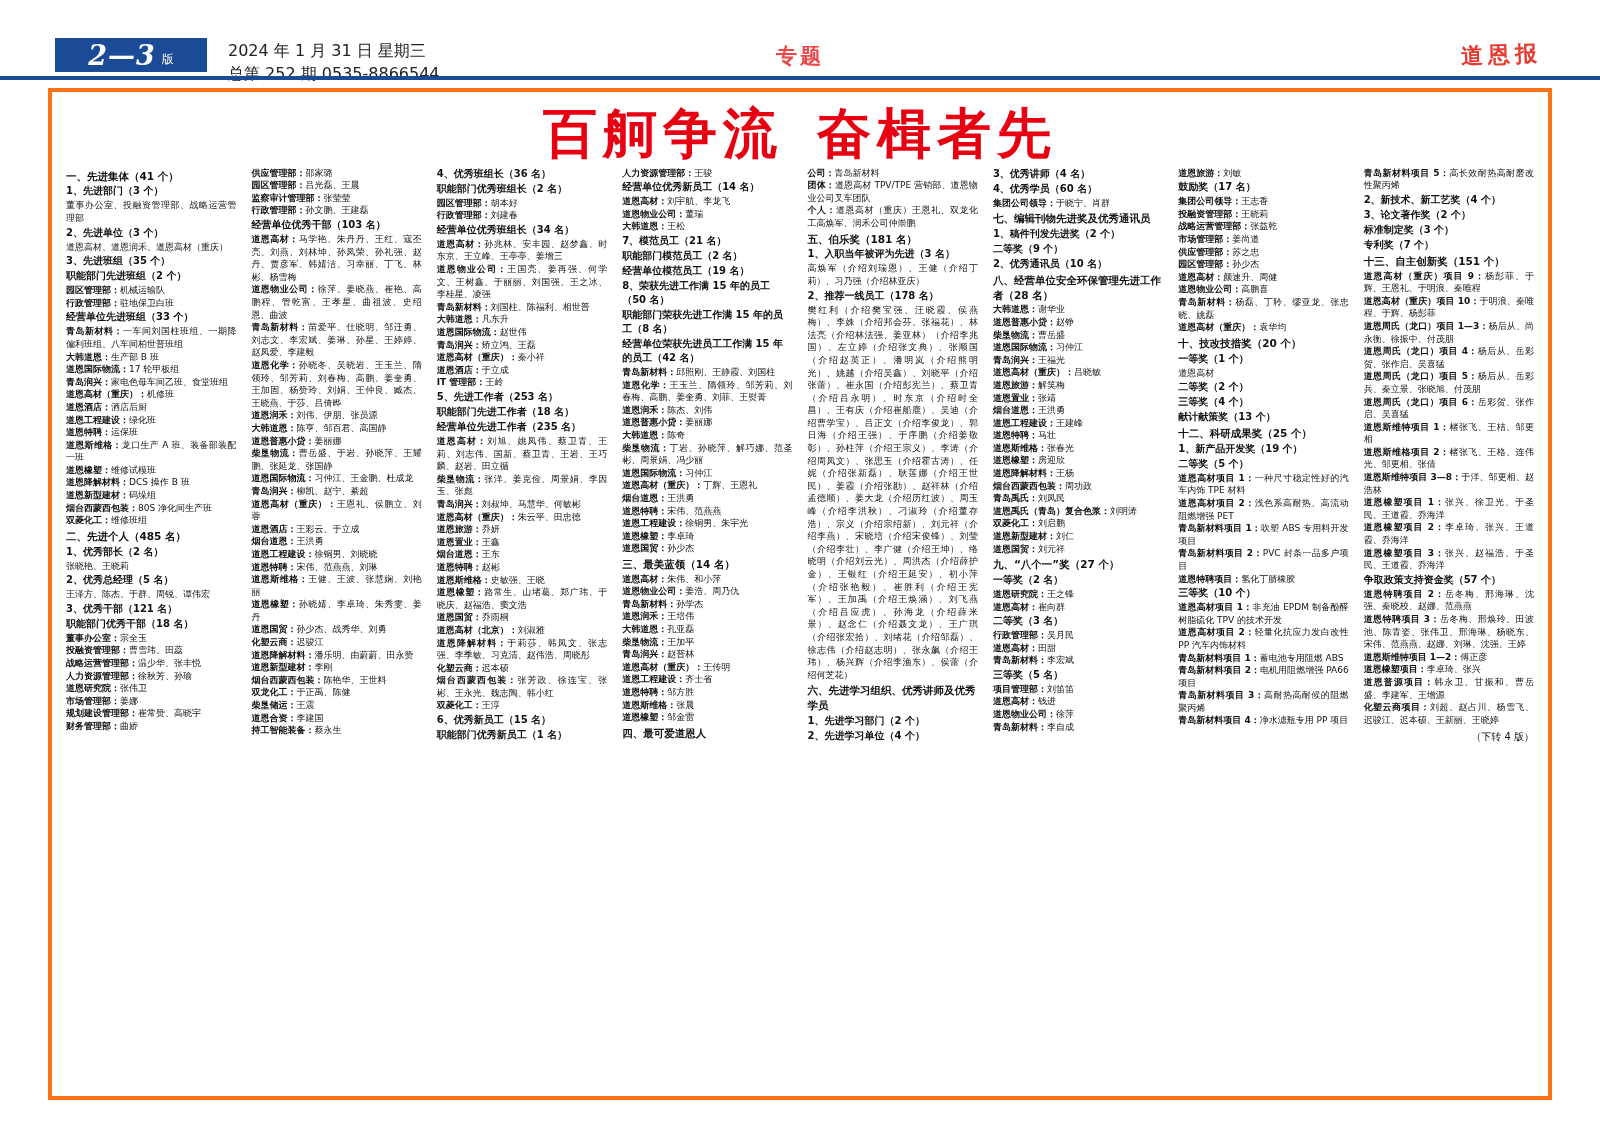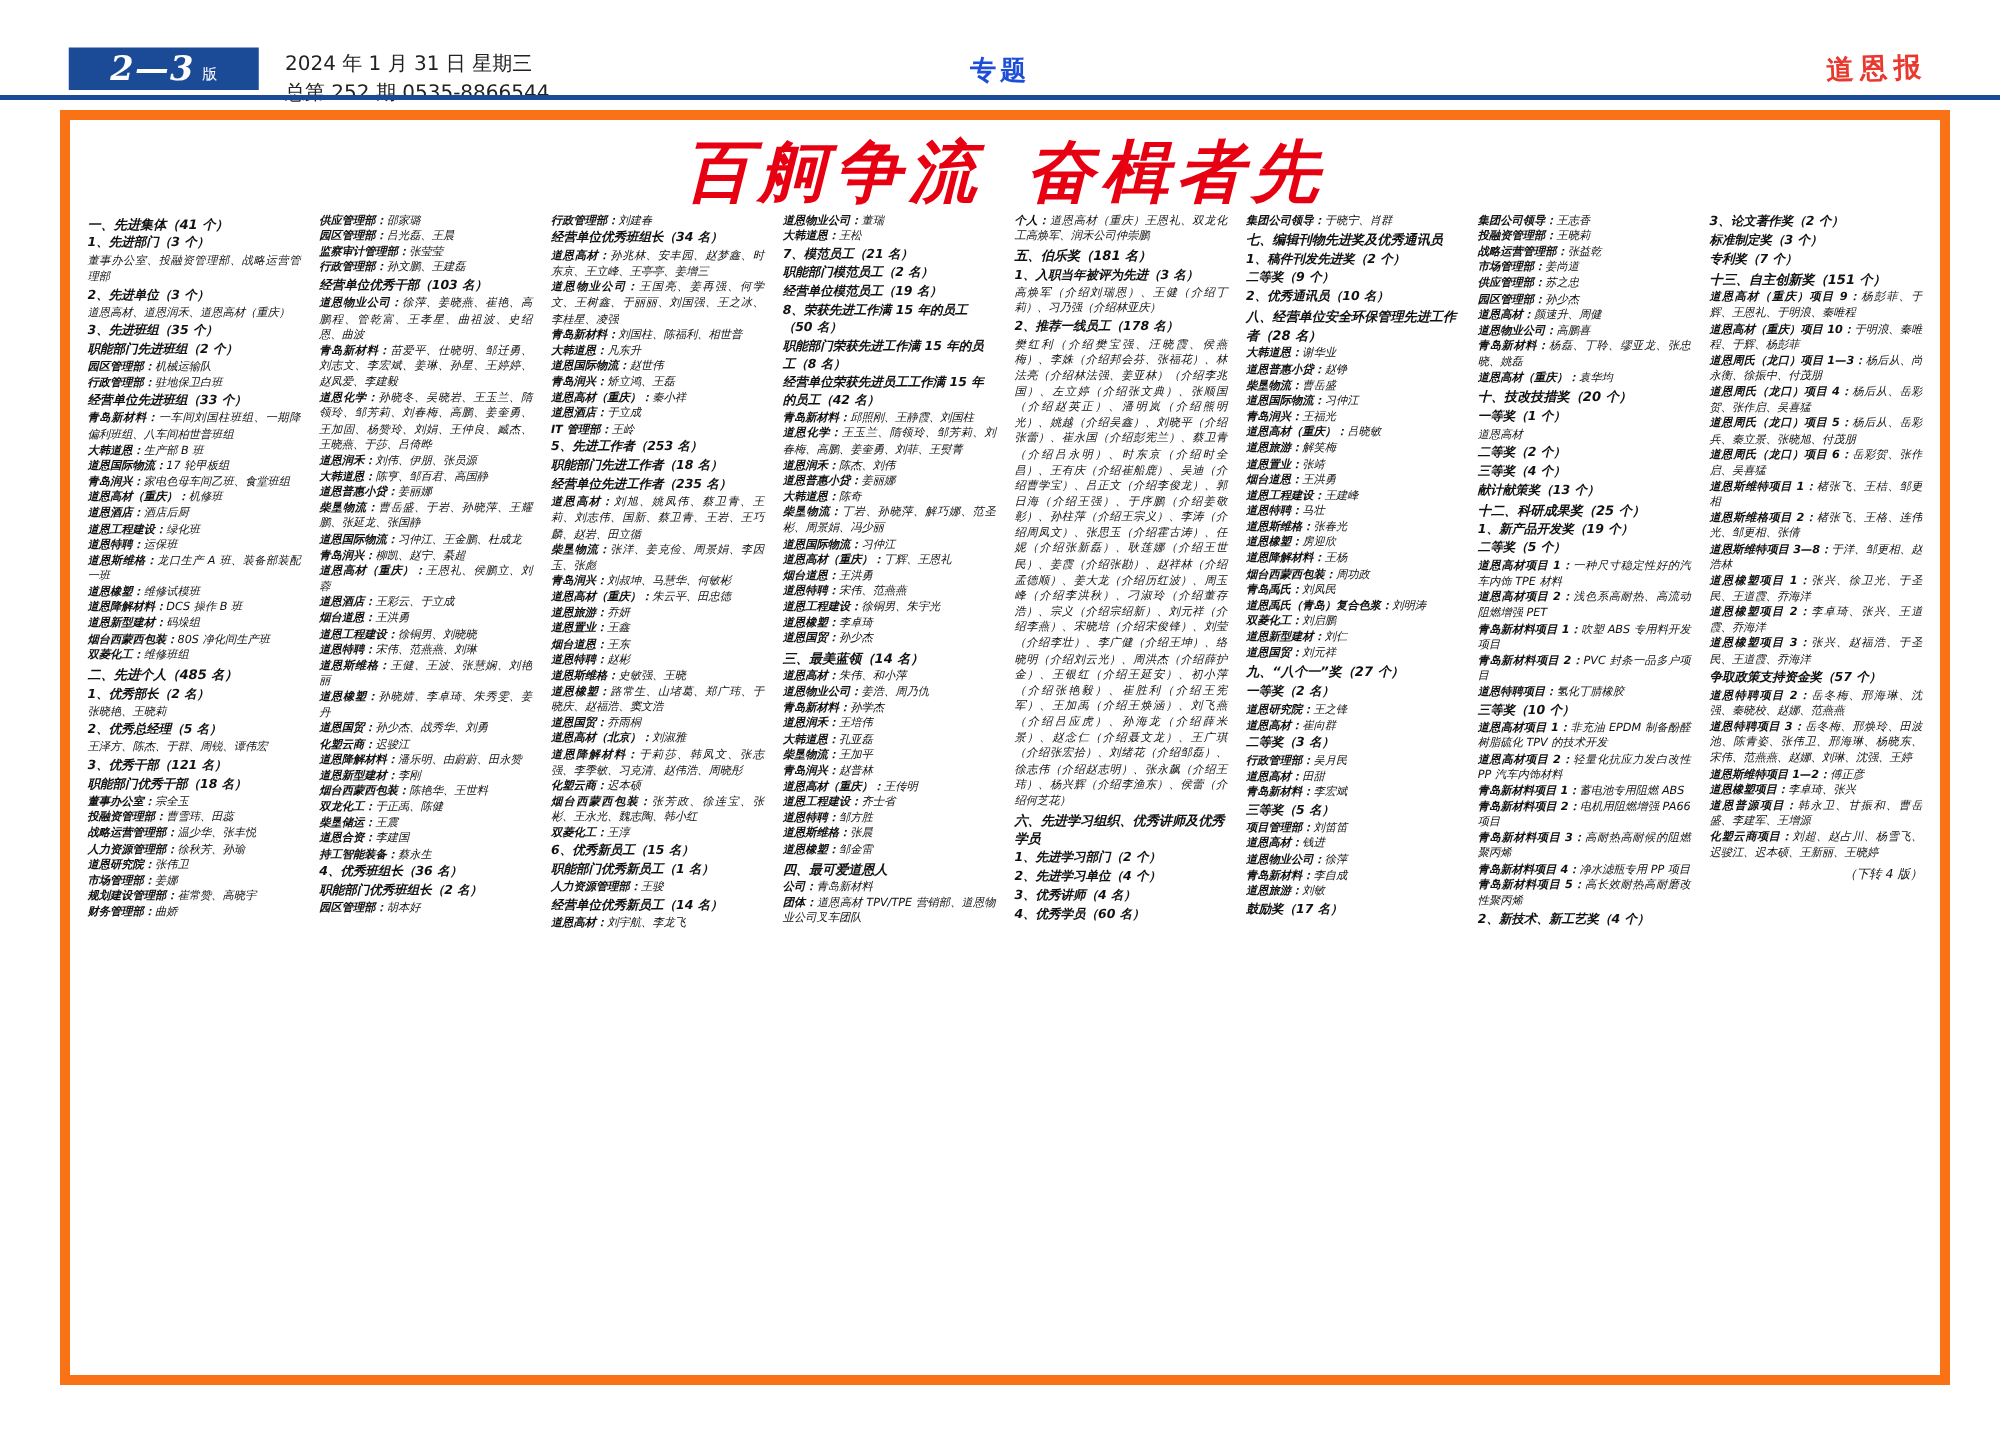--- a/index.html
+++ b/index.html
@@ -7,28 +7,28 @@
         font-family:"DejaVu Sans","Liberation Sans",sans-serif;}
   
   .masthead{position:absolute;top:38px;left:0;width:1600px;height:38px;}
   .page-badge{position:absolute;left:55px;top:0;width:152px;height:34px;background:#1b4a97;
               color:#fff;display:flex;align-items:center;justify-content:center;gap:6px;}
   .badge-num{font-family:"DejaVu Serif","Liberation Serif",serif;font-size:27px;font-weight:bold;
              font-style:italic;letter-spacing:1px;line-height:1;}
   .badge-ban{font-size:12px;margin-top:8px;}
   .issue-info{position:absolute;left:228px;top:1px;font-size:16px;color:#222;line-height:1.45;}
   .section-title{position:absolute;left:0;right:0;top:4px;text-align:center;font-size:21px;
-                 font-weight:bold;color:#1d4ed8;letter-spacing:3px;}
+                 font-weight:bold;color:#ef4444;letter-spacing:3px;}
   .paper-name{position:absolute;right:58px;top:2px;font-size:22px;color:#e8392e;font-weight:bold;
               letter-spacing:5px;transform:rotate(-2deg);
               font-family:"DejaVu Serif","Liberation Serif",serif;}
   .head-rule{position:absolute;top:76px;left:0;width:1600px;height:4px;background:#1b4a97;}
   
   .article-box{position:absolute;left:48px;top:88px;width:1496px;height:1004px;
-               border:8px solid #f97316;background:#fff;font-style:italic;}
+               border:4px solid #f97316;background:#fff;}
   .title{margin:14px 0 2px 0;text-align:center;color:#e60012;font-size:54px;font-weight:900;
          letter-spacing:6px;line-height:1.05;}
   .title .gap{display:inline-block;width:34px;}
   .subtitle{text-align:center;font-family:"DejaVu Serif","Liberation Serif",serif;
             font-size:23px;color:#111;margin:6px 0 10px 0;letter-spacing:1px;}
   
   .col-wrap{margin:4px 14px 0 14px;height:874px;column-count:8;column-gap:15px;overflow:hidden;
             font-size:9px;line-height:1.4;color:#111;text-align:justify;}
   .col-wrap p{margin:0;padding:0;}
   .col-wrap p.h1{font-size:10.5px;font-weight:bold;margin:2px 0 1px 0;text-align:left;}
@@ -96,20 +96,21 @@
         <p class="p"><b>人力资源管理部：</b>徐秋芳、孙瑜</p>
         <p class="p"><b>道恩研究院：</b>张伟卫</p>
         <p class="p"><b>市场管理部：</b>姜娜</p>
         <p class="p"><b>规划建设管理部：</b>崔常赞、高晓宇</p>
         <p class="p"><b>财务管理部：</b>曲娇</p>
         <p class="p"><b>供应管理部：</b>邵家璐</p>
         <p class="p"><b>园区管理部：</b>吕光磊、王晨</p>
         <p class="p"><b>监察审计管理部：</b>张莹莹</p>
         <p class="p"><b>行政管理部：</b>孙文鹏、王建磊</p>
         <p class="h2">经营单位优秀干部（103 名）</p>
+        <p class="p"><b>道恩高材：</b>马学艳、朱丹丹、王红、寇丕亮、刘燕、刘林坤、孙凤荣、孙礼强、赵丹、贾彦军、韩婧洁、习幸丽、丁飞、林彬、杨雪梅</p>
         <p class="p"><b>道恩物业公司：</b>徐萍、姜晓燕、崔艳、高鹏程、管乾富、王孝星、曲祖波、史绍恩、曲波</p>
         <p class="p"><b>青岛新材料：</b>苗爱平、仕晓明、邹迁勇、刘志文、李宏斌、姜琳、孙星、王婷婷、赵凤爱、李建毅</p>
         <p class="p"><b>道恩化学：</b>孙晓冬、吴晓岩、王玉兰、隋领玲、邹芳莉、刘春梅、高鹏、姜奎勇、王加固、杨赞玲、刘娟、王仲良、臧杰、王晓燕、于莎、吕倚晔</p>
         <p class="p"><b>道恩润禾：</b>刘伟、伊朋、张员源</p>
         <p class="p"><b>大韩道恩：</b>陈亨、邹百君、高国静</p>
         <p class="p"><b>道恩普惠小贷：</b>姜丽娜</p>
         <p class="p"><b>柴垦物流：</b>曹岳盛、于岩、孙晓萍、王耀鹏、张延龙、张国静</p>
         <p class="p"><b>道恩国际物流：</b>习仲江、王金鹏、杜成龙</p>
         <p class="p"><b>青岛润兴：</b>柳凯、赵宁、綦超</p>
         <p class="p"><b>道恩高材（重庆）：</b>王恩礼、侯鹏立、刘蓉</p>

